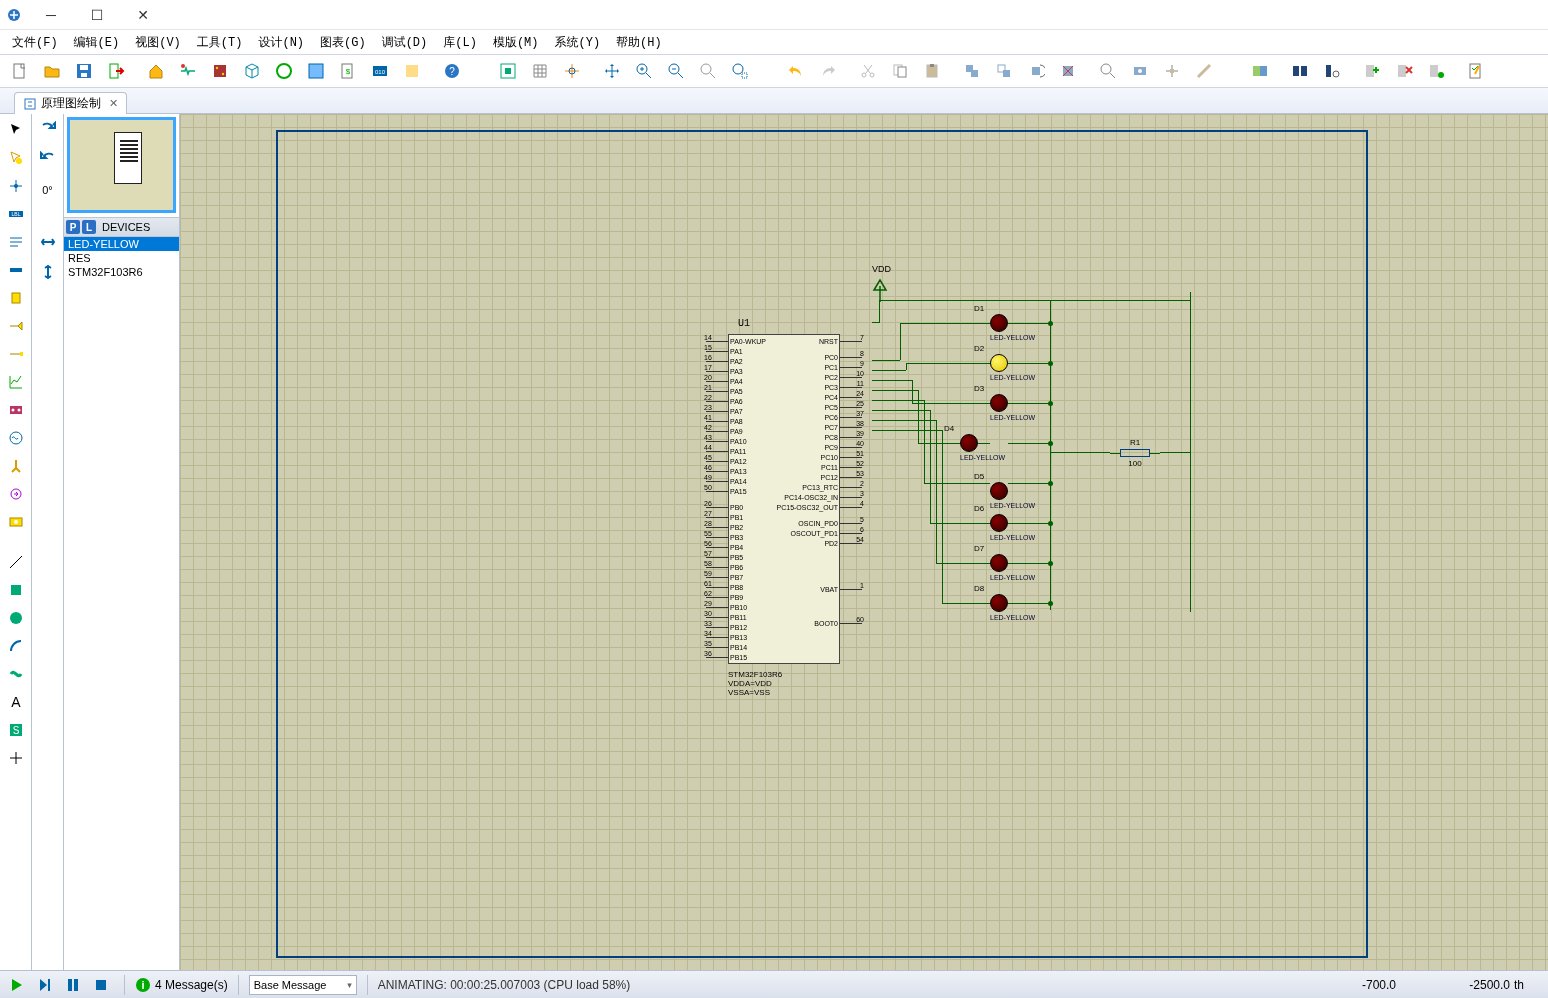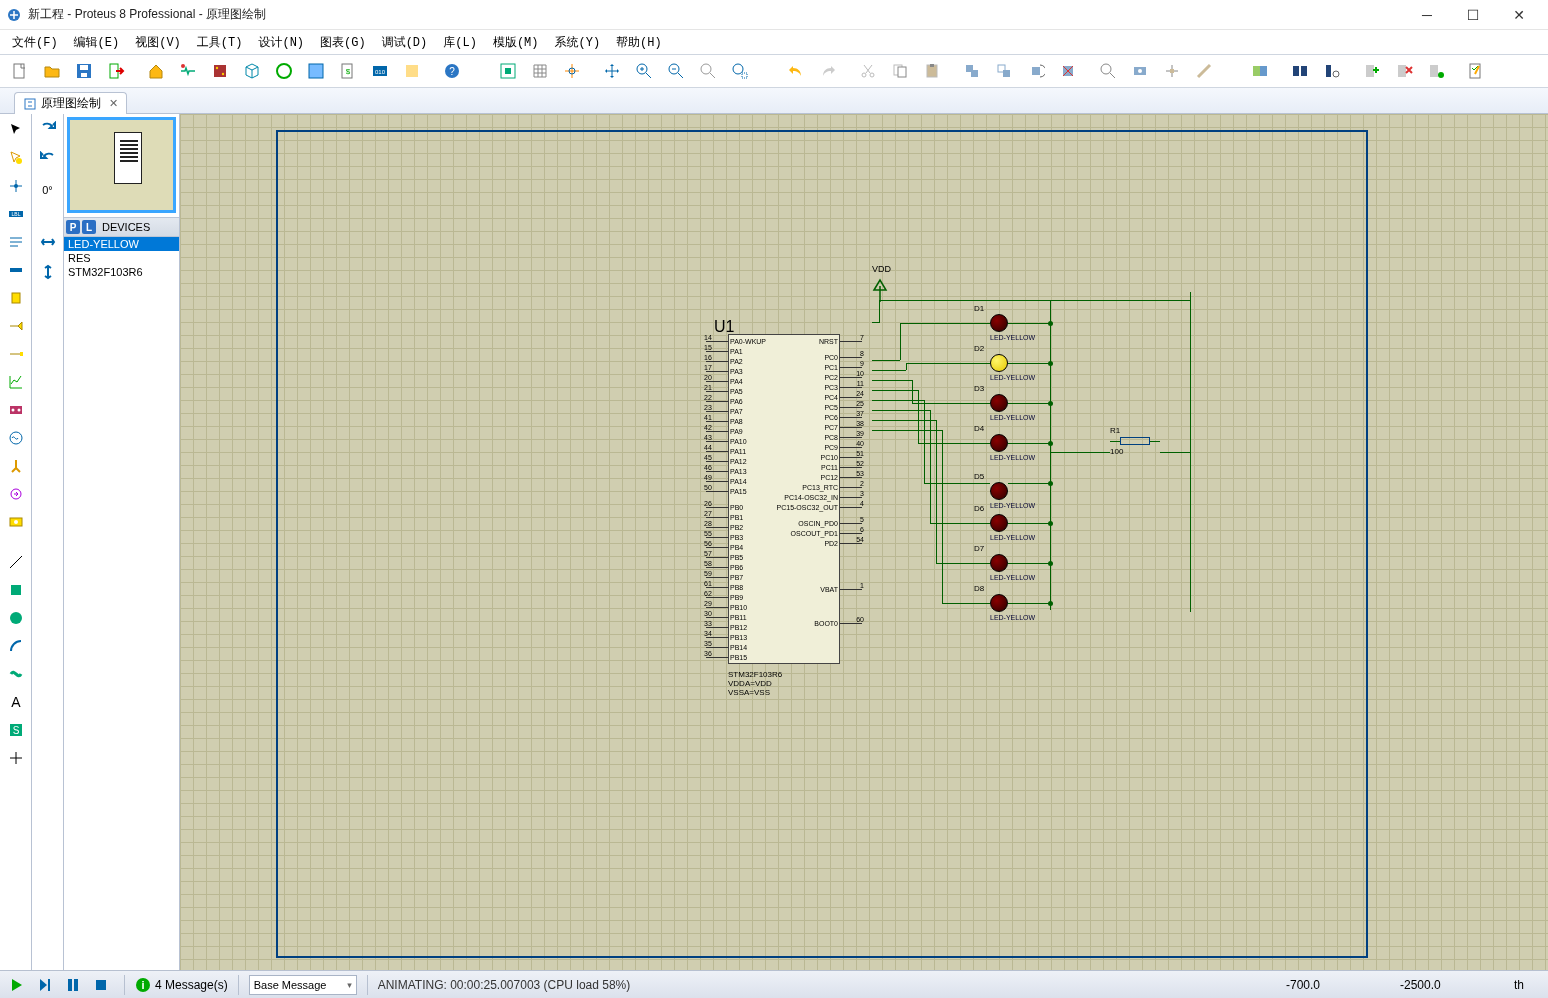--- a/index.html
+++ b/index.html
@@ -44,21 +44,21 @@
 .dev-list { flex: 1; overflow: auto; }
 .dev-item { padding: 1px 4px; font-size: 11px; }
 .dev-item.sel { background: #0078d7; color: #fff; }
 
 .canvas { flex: 1; position: relative; overflow: hidden; }
 .grid-bg { position: absolute; inset: 0; background-color: #d0ceb0; background-image: linear-gradient(#bab893 1px, transparent 1px), linear-gradient(90deg, #bab893 1px, transparent 1px); background-size: 13px 13px; }
 .grid-border-outer { position: absolute; left: 96px; top: 16px; right: 180px; bottom: 12px; border: 2px solid #004080; }
 
 .chip { position: absolute; left: 516px; top: 208px; width: 176px; height: 350px; }
 .chip-body { position: absolute; left: 32px; top: 12px; width: 112px; height: 330px; background: #f0efd8; border: 1px solid #444; }
-.chip-label { position: absolute; left: 18px; top: -4px; font-size: 16px; }
+.chip-label { position: absolute; left: 42px; top: -4px; font-size: 10px; font-family: Liberation Mono, monospace; }
 .chip-bot { position: absolute; left: 32px; top: 348px; font-size: 8px; line-height: 9px; }
 .pin-l, .pin-r { position: absolute; font-size: 7px; white-space: nowrap; }
 .pin-l { left: 34px; }
 .pin-r { right: 34px; text-align: right; }
 .pin-line-l, .pin-line-r { position: absolute; height: 1px; background: #333; }
 .pin-line-l { left: 10px; width: 22px; }
 .pin-line-r { right: 10px; width: 22px; }
 .pin-num-l, .pin-num-r { position: absolute; font-size: 7px; color: #000; }
 .pin-num-l { left: 8px; }
 .pin-num-r { right: 8px; }
@@ -70,43 +70,42 @@
 .led-type { font-size: 7px; color: #003; margin-top: 2px; white-space: nowrap; }
 
 .wire { position: absolute; background: #006000; }
 .wireh { height: 1px; }
 .wirev { width: 1px; }
 .junct { position: absolute; width: 5px; height: 5px; background: #006000; border-radius: 50%; }
 
 .vdd-sym { position: absolute; left: 692px; top: 150px; font-size: 9px; }
 .vdd-arrow { position: absolute; left: 692px; top: 164px; }
 
-.res-sym { position: absolute; left: 930px; top: 312px; font-size: 8px; }
+.res-sym { position: absolute; left: 930px; top: 324px; font-size: 8px; text-align: center; }
 .res-box { width: 30px; height: 8px; border: 1px solid #004080; }
 
 
 .statusbar { height: 28px; background: linear-gradient(#eef1f7,#dbe1ec); border-top: 1px solid #b7c0d0; display: flex; align-items: center; padding: 0 4px; gap: 6px; font-size: 12px; }
 .play-btns { display: flex; gap: 2px; align-items: center; }
 .play-btns .pbtn { width: 26px; height: 22px; display: flex; align-items: center; justify-content: center; }
 .sb-sep { width: 1px; height: 20px; background: #b7c0d0; margin: 0 4px; }
 .sb-msg { display: flex; align-items: center; gap: 4px; }
 .sb-sel { height: 20px; width: 108px; font-size: 11px; border: 1px solid #a9b4c6; background: #fff; padding: 0 4px; display: flex; align-items: center; justify-content: space-between; }
 .sb-anim { font-size: 12px; color: #333; }
 .sb-right { margin-left: auto; display: flex; gap: 4px; align-items: center; }
-.sb-coord { width: 110px; text-align: left; font-size: 12px; }
+.sb-coord { width: 110px; text-align: right; font-size: 12px; }
 </style>
 </head>
 <body>
 
 <div class="titlebar">
   <svg class="app-icon" viewBox="0 0 16 16">
       <circle cx="8" cy="8" r="6" fill="#2b76c4"></circle>
       <path d="M4 8 L12 8 M8 4 L8 12" stroke="#fff" stroke-width="1.5"></path>
     </svg>
-  <div class="title">新工程 - Proteus 8 Professional - 原理图绘制</div>
   <div class="win-btn">─</div>
   <div class="win-btn">☐</div>
   <div class="win-btn">✕</div>
 </div>
 
 <div class="menubar">
   <div class="menu-item">文件(F)</div>
   <div class="menu-item">编辑(E)</div>
   <div class="menu-item">视图(V)</div>
   <div class="menu-item">工具(T)</div>
@@ -812,21 +811,21 @@
         <div class="led-cluster" style="left:810px;top:240px">
           <div class="led-lbl">D2</div>
           <div class="led-cir on"></div>
           <div class="led-type">LED-YELLOW</div>
         </div>
         <div class="led-cluster" style="left:810px;top:280px">
           <div class="led-lbl">D3</div>
           <div class="led-cir "></div>
           <div class="led-type">LED-YELLOW</div>
         </div>
-        <div class="led-cluster" style="left:810px;top:320px">
+        <div class="led-cluster" style="left:780px;top:320px">
           <div class="led-lbl">D4</div>
           <div class="led-cir "></div>
           <div class="led-type">LED-YELLOW</div>
         </div>
         <div class="led-cluster" style="left:810px;top:368px">
           <div class="led-lbl">D5</div>
           <div class="led-cir "></div>
           <div class="led-type">LED-YELLOW</div>
         </div>
         <div class="led-cluster" style="left:810px;top:400px">

